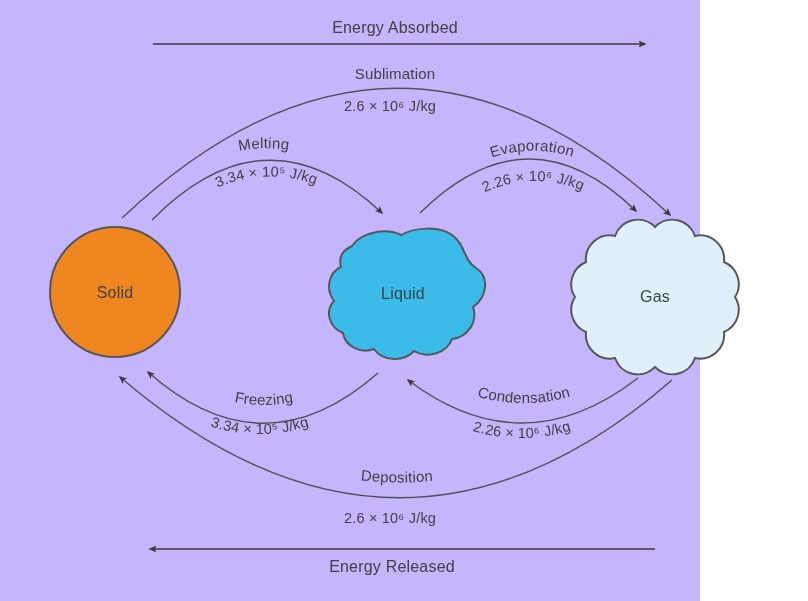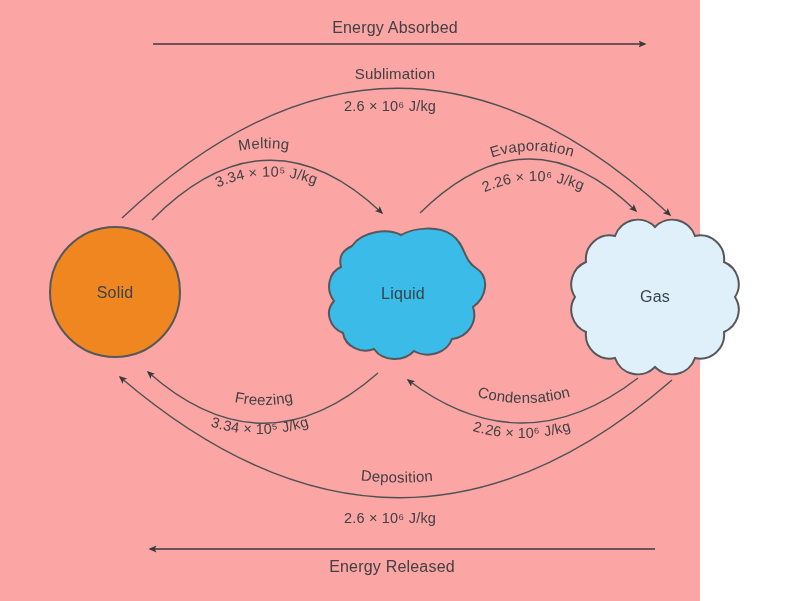--- a/index.html
+++ b/index.html
@@ -1,19 +1,19 @@
 <!DOCTYPE html>
 <html><head>
 <meta charset="utf-8">
 <style>
   html, body { margin: 0; padding: 0; background: #ffffff; }
   .stage {
     width: 700px; height: 601px; position: relative;
     font-family: "Liberation Sans", "DejaVu Sans", sans-serif;
-    background: #fca5a5;
+    background: #c4b5fd;
   }
   svg { display: block; }
   text, textPath {
     font-family: "Liberation Sans", "DejaVu Sans", sans-serif;
     fill: #414042;
     letter-spacing: 0.2px;
   }
   .banner-text { font-size: 16px; }
   .node-text   { font-size: 16px; fill: #39444c; }
   .arc-label   { font-size: 15px; }

